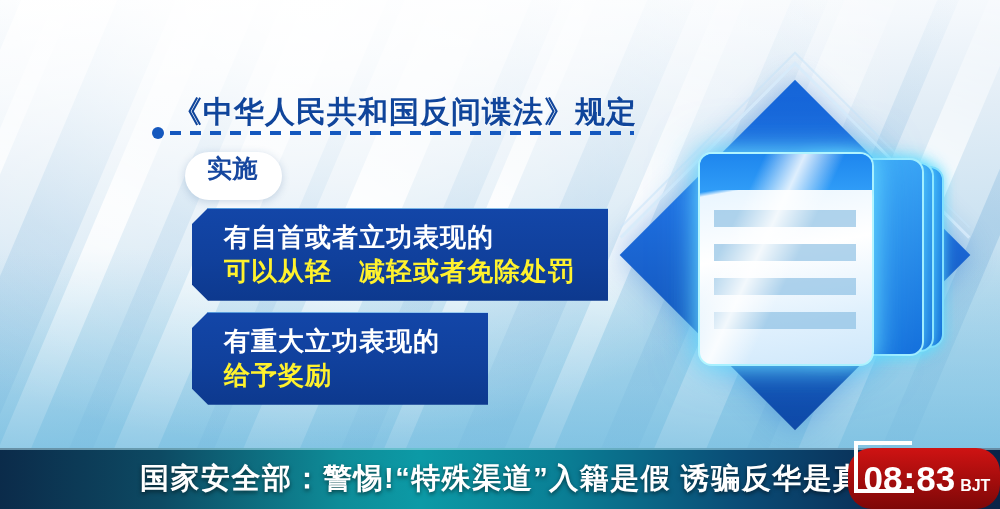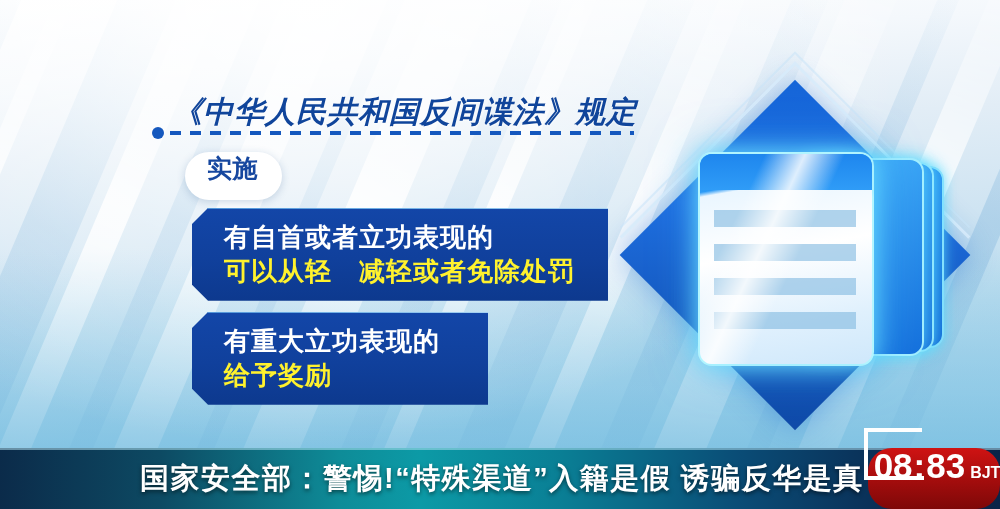--- a/index.html
+++ b/index.html
@@ -103,21 +103,21 @@
   .logo .row1 .four{font-size:38px;}
   .logo .row2{
     margin-top:4px;font-size:17px;font-weight:700;letter-spacing:5px;color:#fff;
     -webkit-text-stroke:1px #c6d2de;
   }
 
   
   .headline{
     position:absolute;left:172px;top:92px;
     font-size:30px;font-weight:700;color:#10459b;letter-spacing:1px;
-    text-shadow:0 1px 2px rgba(255,255,255,.85);white-space:nowrap;font-style:italic;
+    text-shadow:0 1px 2px rgba(255,255,255,.85);white-space:nowrap;
   }
   .dashrow{position:absolute;left:152px;top:127px;width:482px;height:12px;}
   .dashrow .dot{position:absolute;left:0;top:0;width:12px;height:12px;border-radius:50%;background:#1558be;}
   .dashrow .dline{
     position:absolute;left:18px;top:4px;right:0;height:4px;
     background:repeating-linear-gradient(90deg,#1558be 0 11px,rgba(0,0,0,0) 11px 20px);
   }
 
   
   .pill{
@@ -171,23 +171,23 @@
     position:absolute;left:0;bottom:12px;width:108px;text-align:center;
     font-size:21px;font-weight:700;color:#ffffff;letter-spacing:1px;
     text-shadow:0 1px 3px rgba(0,0,0,.85),0 0 6px rgba(0,0,0,.6);
   }
   .tk-text{
     position:absolute;left:140px;top:0;height:61px;display:flex;align-items:center;
     font-size:29px;font-weight:700;color:#ffffff;letter-spacing:1.5px;
     text-shadow:0 2px 4px rgba(0,0,0,.55);white-space:nowrap;
   }
   .clock{
-    position:absolute;right:0;top:0;width:132px;height:61px;
+    position:absolute;right:0;top:0;width:152px;height:61px;
     background:linear-gradient(180deg,#cf1313 0%,#a80d0d 48%,#7e0808 100%);
-    display:flex;align-items:flex-start;justify-content:center;border-radius:24px;
+    display:flex;align-items:center;justify-content:center;border-radius:24px;
   }
   .clock .inner{position:relative;display:flex;align-items:baseline;padding-left:6px;}
   .clock .bracket{
     position:absolute;left:-4px;top:-16px;width:60px;height:48px;
     border:4px solid #ffffff;border-top:none;border-right:none;
   }
   .clock .bracket:before{
     content:"";position:absolute;left:-4px;top:-4px;width:58px;height:4px;background:#fff;
   }
   .clock .hh{font-size:35px;font-weight:700;color:#fff;line-height:1;position:relative;z-index:2;}

